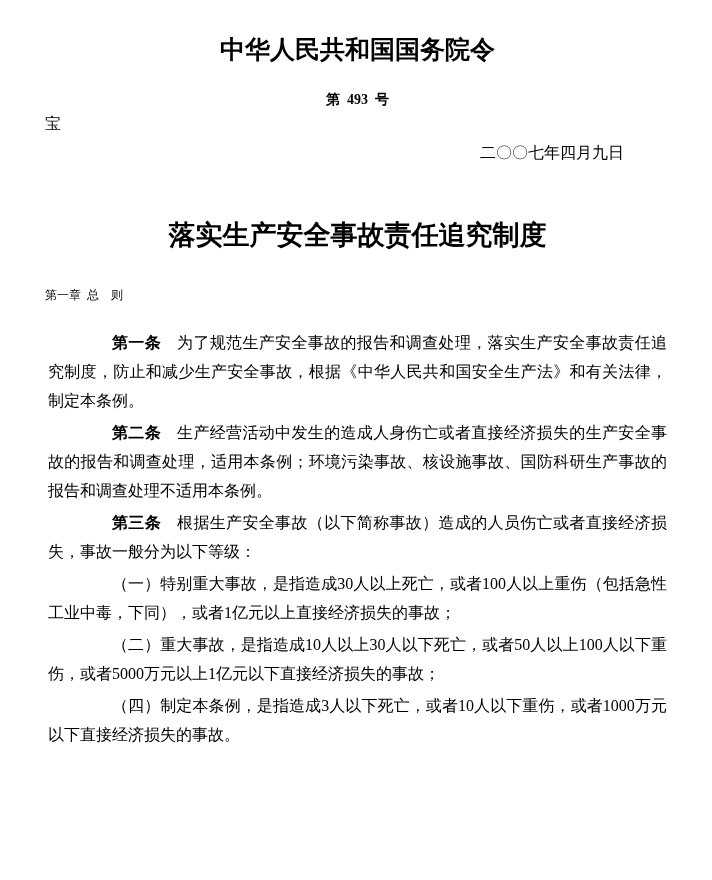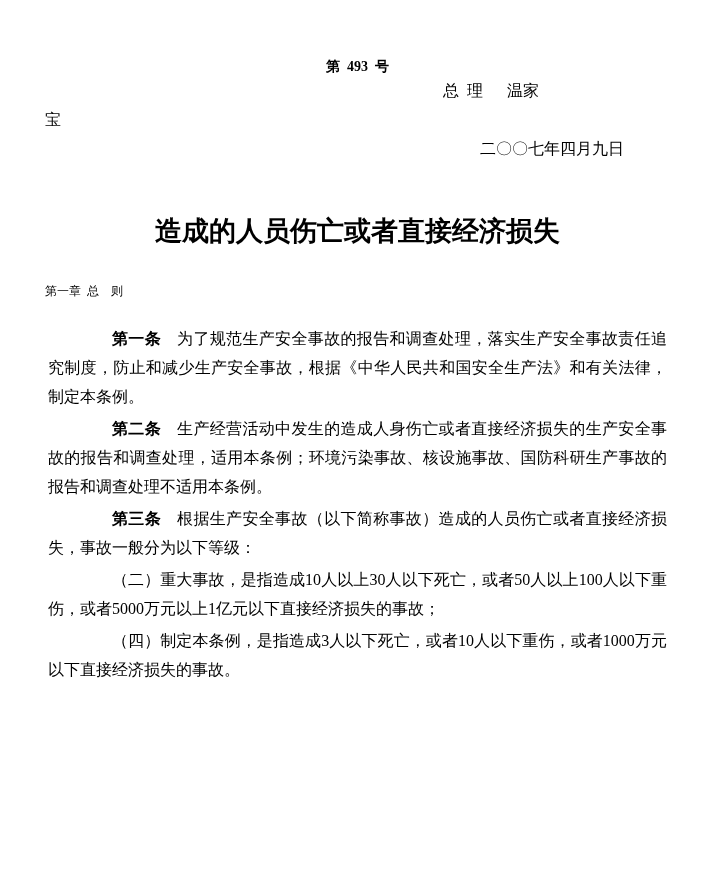--- a/index.html
+++ b/index.html
@@ -62,34 +62,35 @@
   .article .label{
     font-weight:bold;
     margin-right:16px;
   }
 </style>
 </head>
 <body>
 
 <div class="page">
 
+  <h1 class="decree-title">中华人民共和国国务院令</h1>
 
   <div class="decree-number">第  493  号</div>
 
 
-  <div class="sig-line">总  理      温家</div>
   <div class="sig-wrap">宝</div>
   <div class="date-line">二〇〇七年四月九日</div>
 
-  <h2 class="reg-title">造成的人员伤亡或者直接经济损失</h2>
+  <h2 class="reg-title">落实生产安全事故责任追究制度</h2>
 
   <div class="chapter">第一章  总    则</div>
 
   <p class="article"><span class="label">第一条</span><span>为了规范生产安全事故的报告和调查处理，落实生产安全事故责任追究制度，防止和减少生产安全事故，根据《中华人民共和国安全生产法》和有关法律，制定本条例。</span></p>
 
   <p class="article"><span class="label">第二条</span><span>生产经营活动中发生的造成人身伤亡或者直接经济损失的生产安全事故的报告和调查处理，适用本条例；环境污染事故、核设施事故、国防科研生产事故的报告和调查处理不适用本条例。</span></p>
 
   <p class="article"><span class="label">第三条</span><span>根据生产安全事故（以下简称事故）造成的人员伤亡或者直接经济损失，事故一般分为以下等级：</span></p>
 
+  <p class="grade">（一）特别重大事故，是指造成30人以上死亡，或者100人以上重伤（包括急性工业中毒，下同），或者1亿元以上直接经济损失的事故；</p>
   <p class="grade">（二）重大事故，是指造成10人以上30人以下死亡，或者50人以上100人以下重伤，或者5000万元以上1亿元以下直接经济损失的事故；</p>
   <p class="grade">（四）制定本条例，是指造成3人以下死亡，或者10人以下重伤，或者1000万元以下直接经济损失的事故。</p>
 
 </div>
 
 </body></html>

